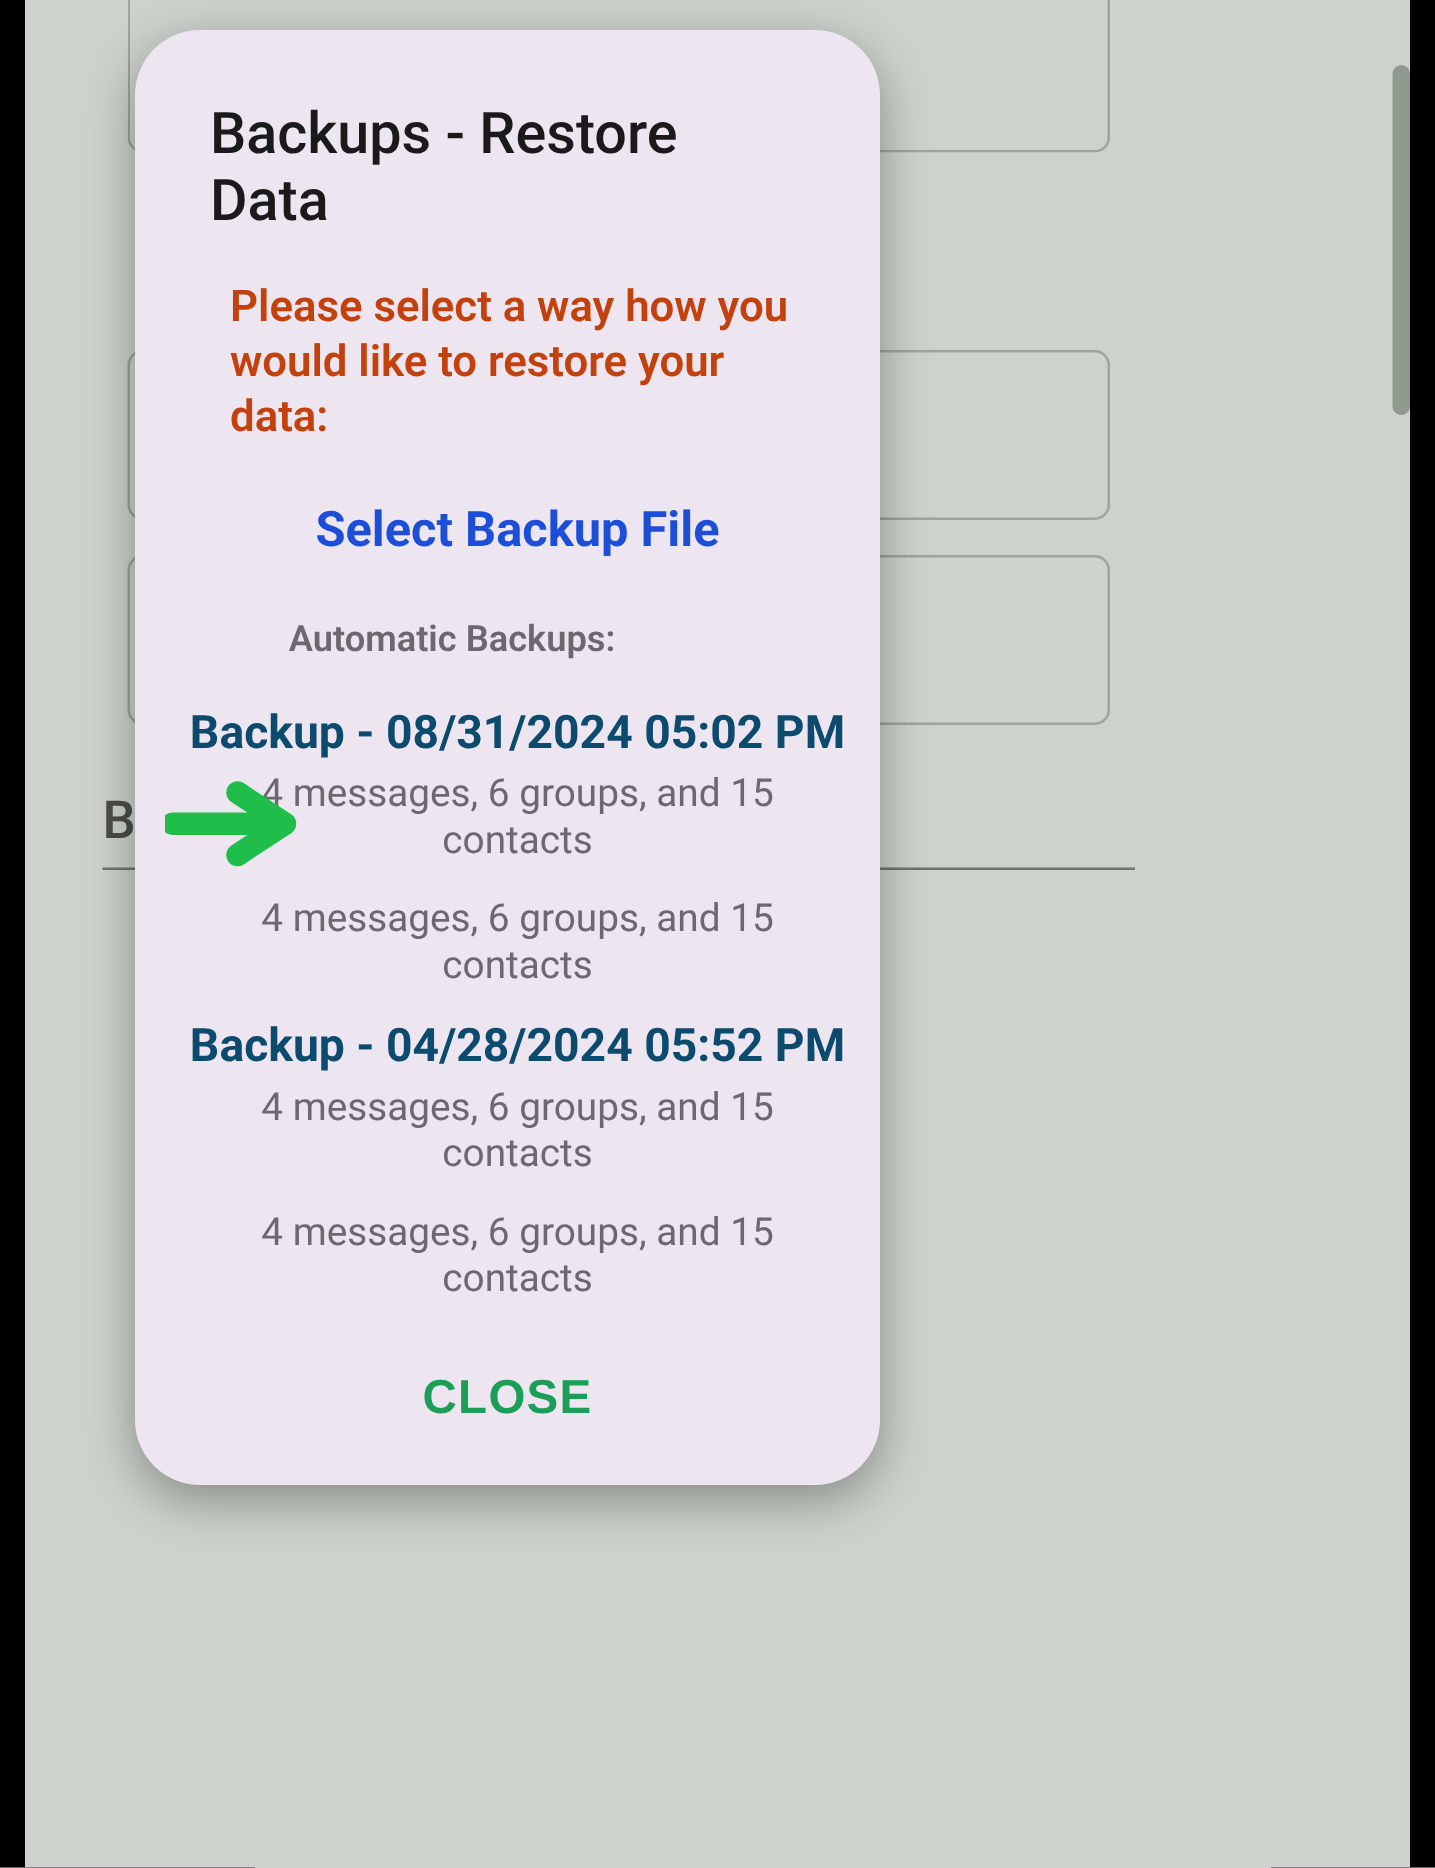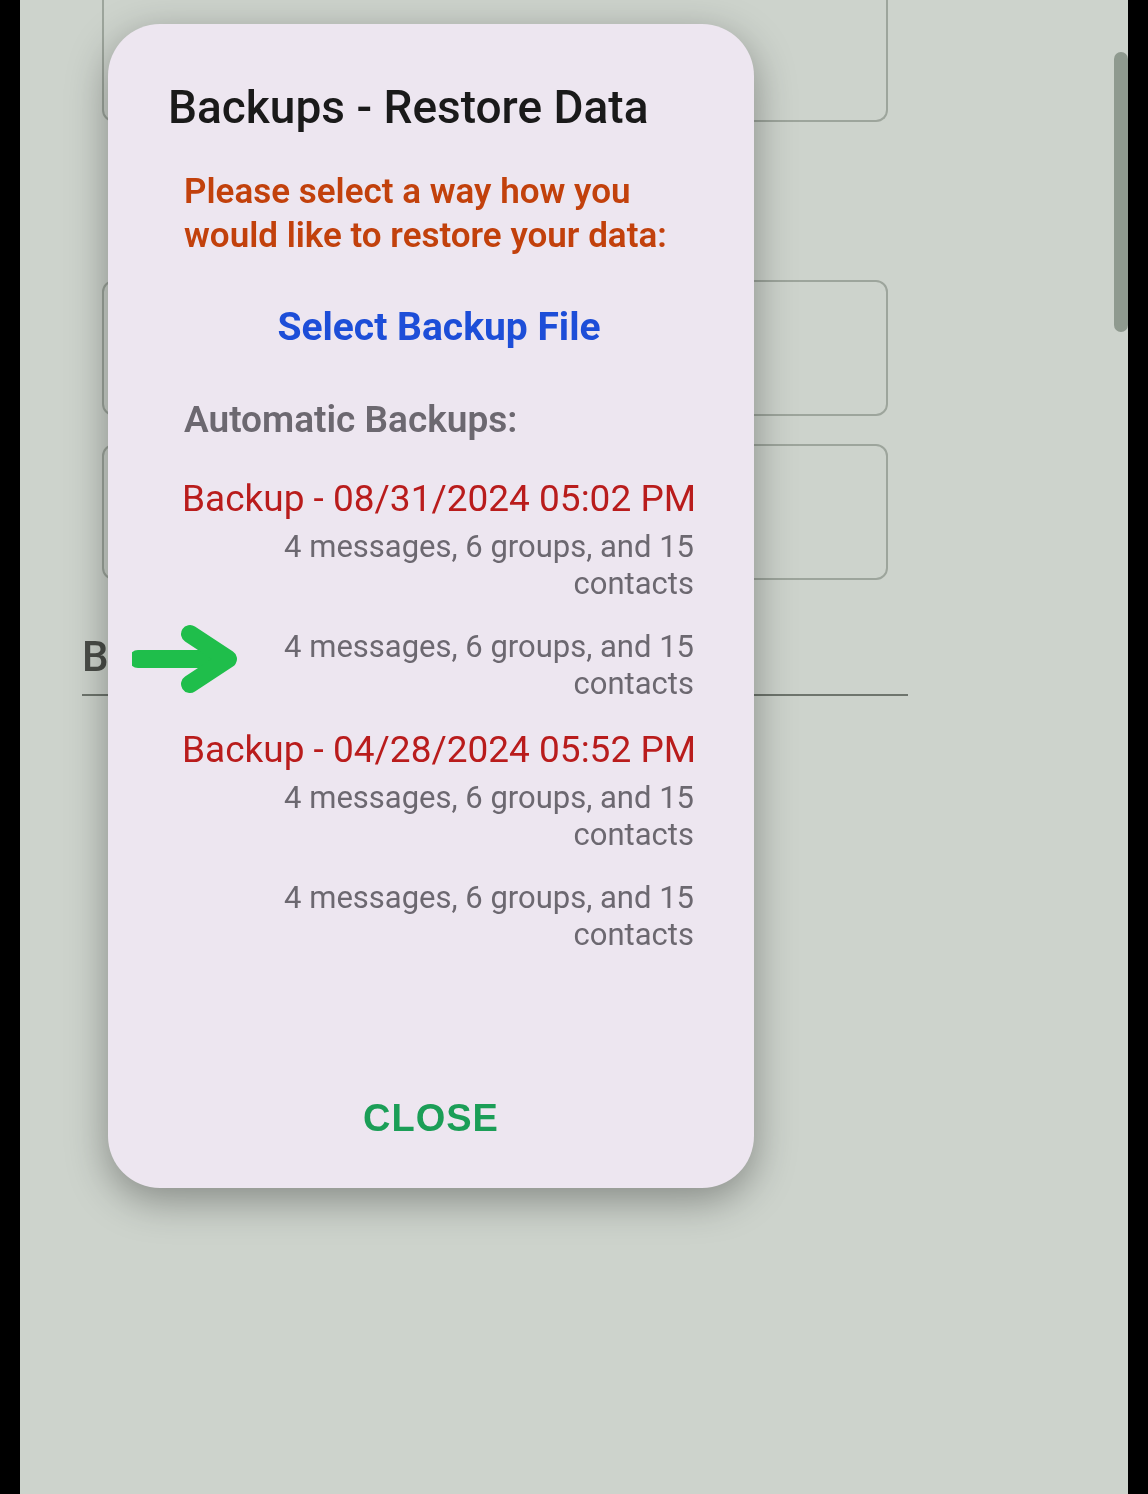--- a/index.html
+++ b/index.html
@@ -48,21 +48,21 @@
     font-size: 42px; font-weight: 500; color: #4a4d48;
   }
   .bg-underline {
     position: absolute; left: 62px; top: 694px; width: 826px; height: 2px; background: #6e756d;
   }
 
   
   .dialog {
     position: absolute;
     left: 108px; top: 24px;
-    width: 646px; height: 1164px;
+    width: 596px; height: 1164px;
     background: #ede6f0;
     border-radius: 52px;
     box-shadow: 0 12px 40px rgba(0,0,0,0.35);
     padding: 56px 60px 40px 60px;
     display: flex; flex-direction: column;
   }
   .dialog-title {
     font-size: 46px;
     font-weight: 500;
     color: #1a1a1a;
@@ -82,39 +82,40 @@
   }
   .select-file {
     font-size: 39px;
     font-weight: 700;
     color: #1d4ed8;
     text-align: center;
     margin-bottom: 48px;
     cursor: pointer;
   }
   .auto-heading {
-    font-size: 37px;
+    font-size: 29px;
     font-weight: 600;
     color: #6c6870;
     margin-bottom: 36px;
+    margin-left: 47px;
   }
   .backup-list { display: flex; flex-direction: column; gap: 26px; }
   .backup-item { display: flex; flex-direction: column; align-items: center; cursor: pointer; }
   .backup-title {
     font-size: 37px;
-    font-weight: 400;
-    color: #b91c1c;
+    font-weight: 700;
+    color: #0c4a6e;
     text-align: right;
     margin-bottom: 8px;
     white-space: nowrap;
   }
   .backup-sub {
     font-size: 31px;
     color: #6c6870;
-    text-align: right;
+    text-align: center;
   }
   .dialog-actions {
     display: flex; justify-content: center;
     padding-top: 40px;
   }
   .close-btn {
     font-size: 38px;
     font-weight: 700;
     color: #1b9e57;
     letter-spacing: 1px;

